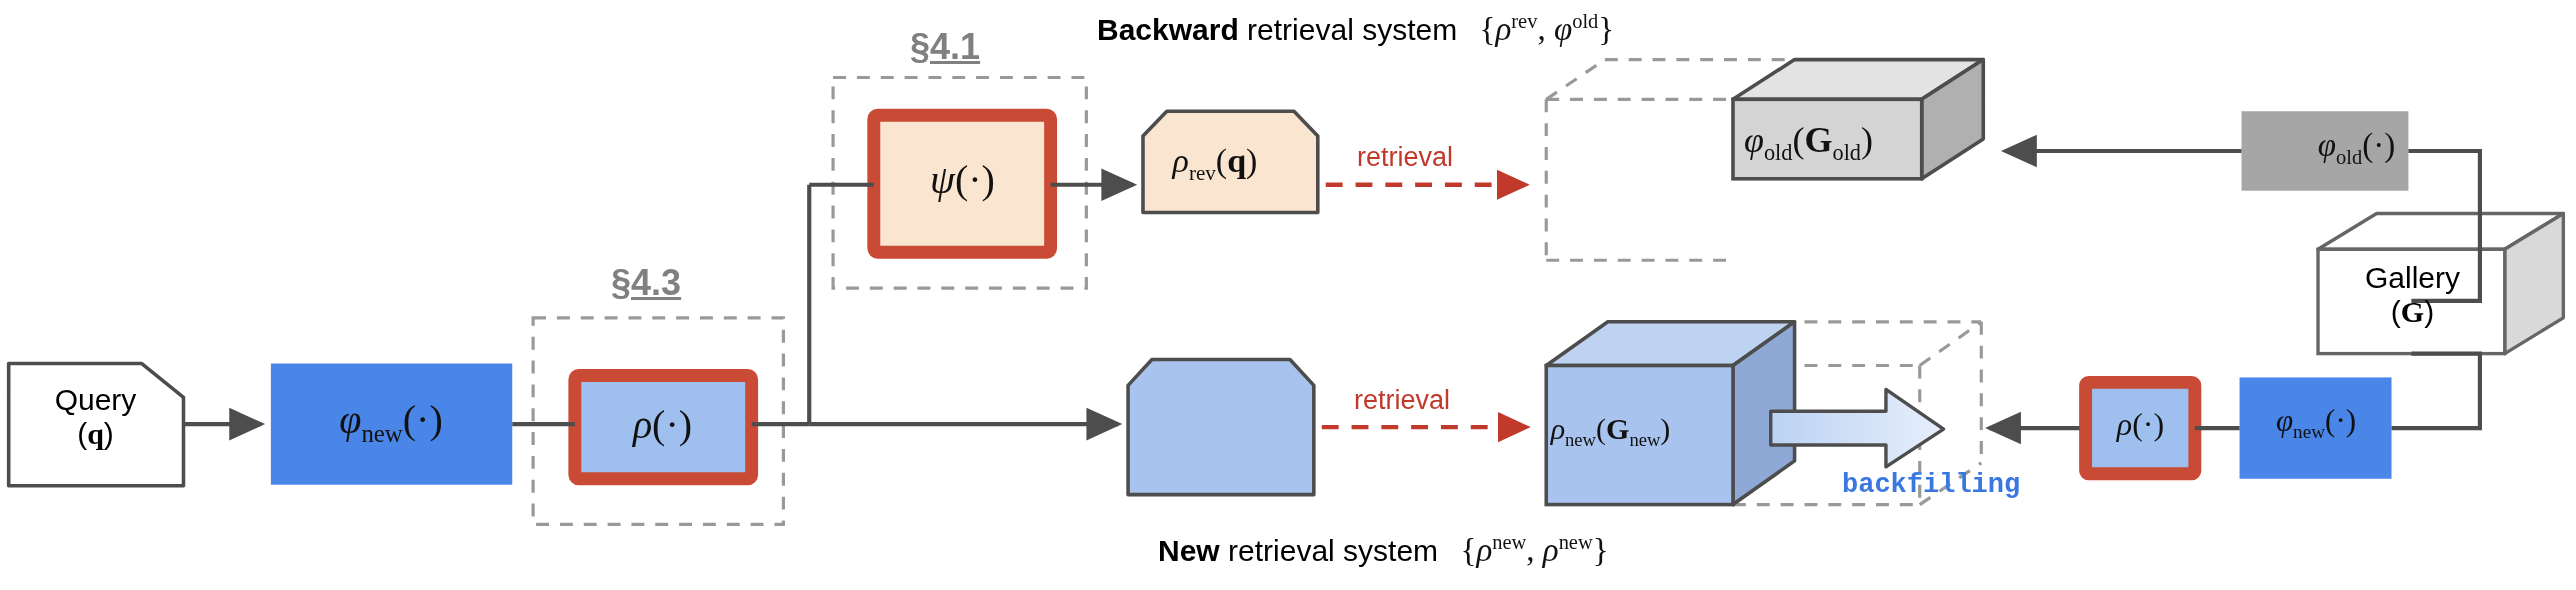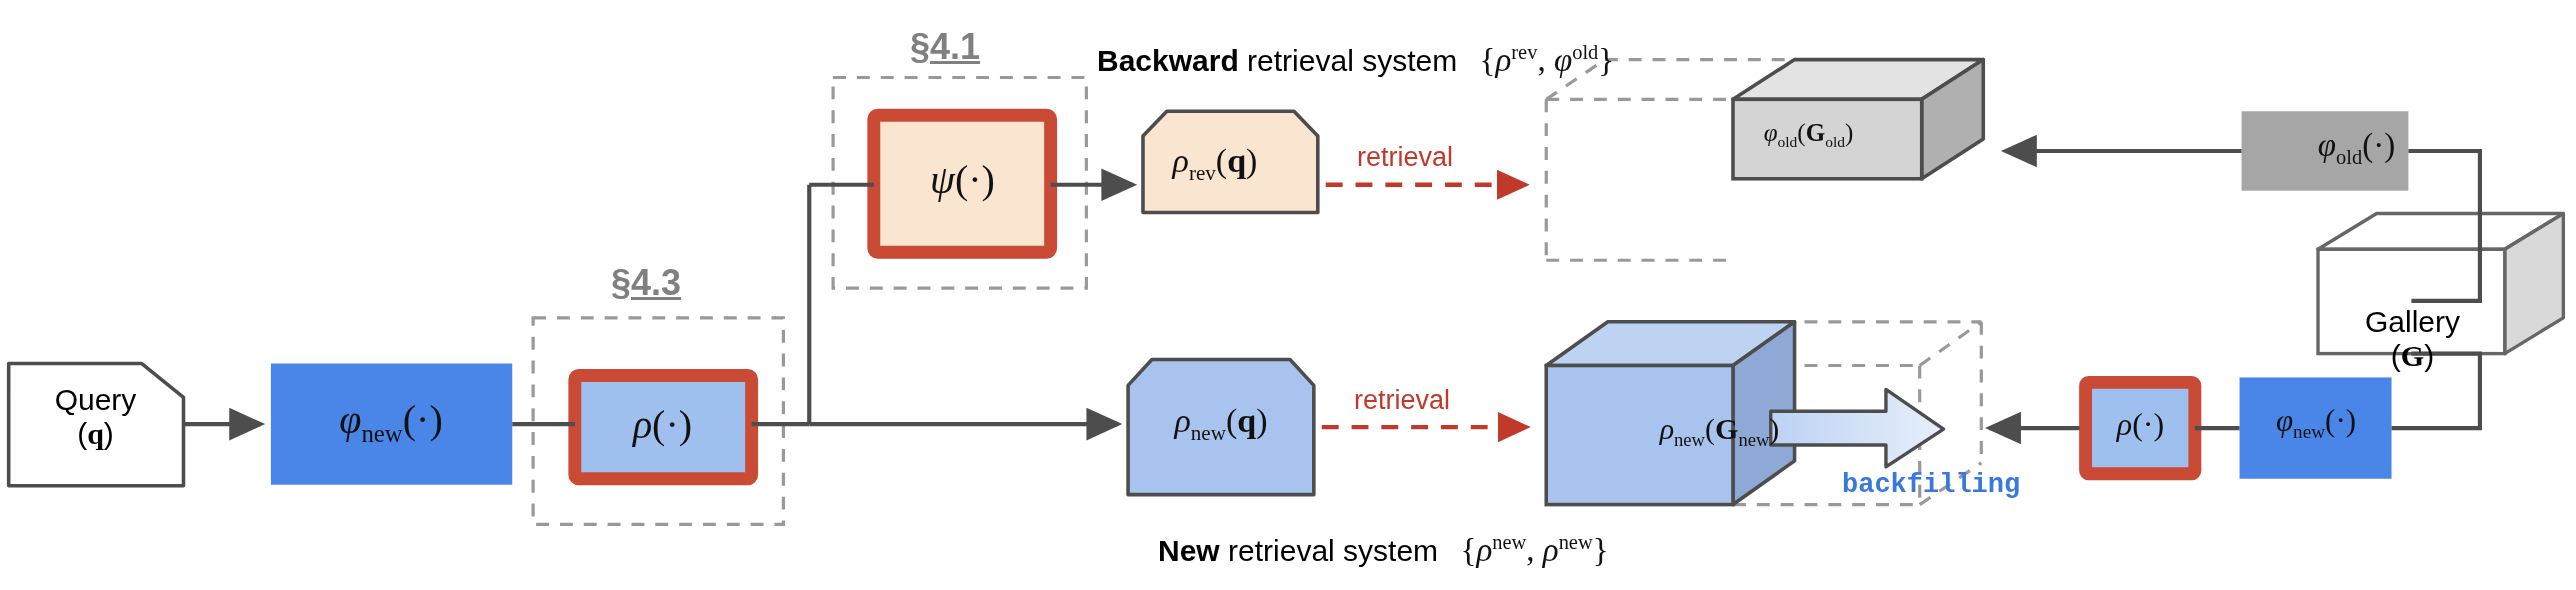--- a/index.html
+++ b/index.html
@@ -174,21 +174,21 @@
 
     <g stroke="#c0392b" stroke-width="4.4" fill="none" stroke-dasharray="17,13">
       <path d="M1334,186 L1535,186" marker-end="url(#arrRed)"></path>
       <path d="M1330,430 L1536,430" marker-end="url(#arrRed)"></path>
     </g>
   </svg>
 
   <div class="lbl sectag" style="left:910px;top:26px;">§4.1</div>
   <div class="lbl sectag" style="left:611px;top:262px;">§4.3</div>
 
-  <div class="lbl" style="left:1097px;top:10px;margin-top:31px;">
+  <div class="lbl" style="left:1097px;top:10px;">
     <span class="syscap"><b>Backward</b>
     <span>retrieval system</span></span>
     <span class="math" style="font-size:33px;margin-left:18px;">
       <span class="setbr">{</span>ρ<sup class="sm">rev</sup><span class="setbr">,</span>&nbsp;φ<sup class="sm">old</sup><span class="setbr">}</span>
     </span>
   </div>
 
   <div class="lbl" style="left:1158px;top:531px;">
     <span class="syscap"><b>New</b>
     <span>retrieval system</span></span>
@@ -207,37 +207,34 @@
   </div>
 
   <div class="lbl math" style="left:574px;top:401px;width:177px;text-align:center;font-size:40px;">ρ<span class="mathup">(·)</span></div>
 
   <div class="lbl math" style="left:874px;top:156px;width:177px;text-align:center;font-size:40px;">ψ<span class="mathup">(·)</span></div>
 
   <div class="lbl math" style="left:1143px;top:142px;width:144px;text-align:center;font-size:34px;">
     ρ<sub class="sm mathup">rev</sub><span class="mathup">(</span><span class="bfq">q</span><span class="mathup">)</span>
   </div>
 
-  <div class="lbl math" style="left:1128px;top:402px;width:186px;text-align:center;font-size:34px;">
-    ρ<sub class="sm mathup">new</sub><span class="mathup">(</span><span class="bfq">q</span><span class="mathup">)</span>
-  </div>
-
-  <div class="lbl math" style="left:1733px;top:119px;width:151px;text-align:center;font-size:25px;">
+
+  <div class="lbl math" style="left:1733px;top:119px;width:151px;text-align:center;font-size:36px;">
     φ<sub class="sm mathup">old</sub><span class="mathup">(</span><span class="bfq">G</span><sub class="sm mathup">old</sub><span class="mathup">)</span>
   </div>
 
-  <div class="lbl math" style="left:1622px;top:412px;width:195px;text-align:center;font-size:30px;">
+  <div class="lbl math" style="left:1513px;top:412px;width:195px;text-align:center;font-size:30px;">
     ρ<sub class="sm mathup">new</sub><span class="mathup">(</span><span class="bfq">G</span><sub class="sm mathup">new</sub><span class="mathup">)</span>
   </div>
 
   <div class="lbl math" style="left:2242px;top:127px;width:167px;text-align:center;font-size:33px;padding-left:31px;">
     φ<sub class="sm mathup">old</sub><span class="mathup">(·)</span>
   </div>
 
-  <div class="lbl plain" style="left:2319px;top:261px;width:187px;margin-top:44px;">
+  <div class="lbl plain" style="left:2319px;top:261px;width:187px;">
     <div>Gallery</div>
     <div>(<span class="bfq">G</span>)</div>
   </div>
 
   <div class="lbl math" style="left:2086px;top:406px;width:109px;text-align:center;font-size:32px;">ρ<span class="mathup">(·)</span></div>
 
   <div class="lbl math" style="left:2240px;top:403px;width:152px;text-align:center;font-size:31px;">
     φ<sub class="sm mathup">new</sub><span class="mathup">(·)</span>
   </div>
 

